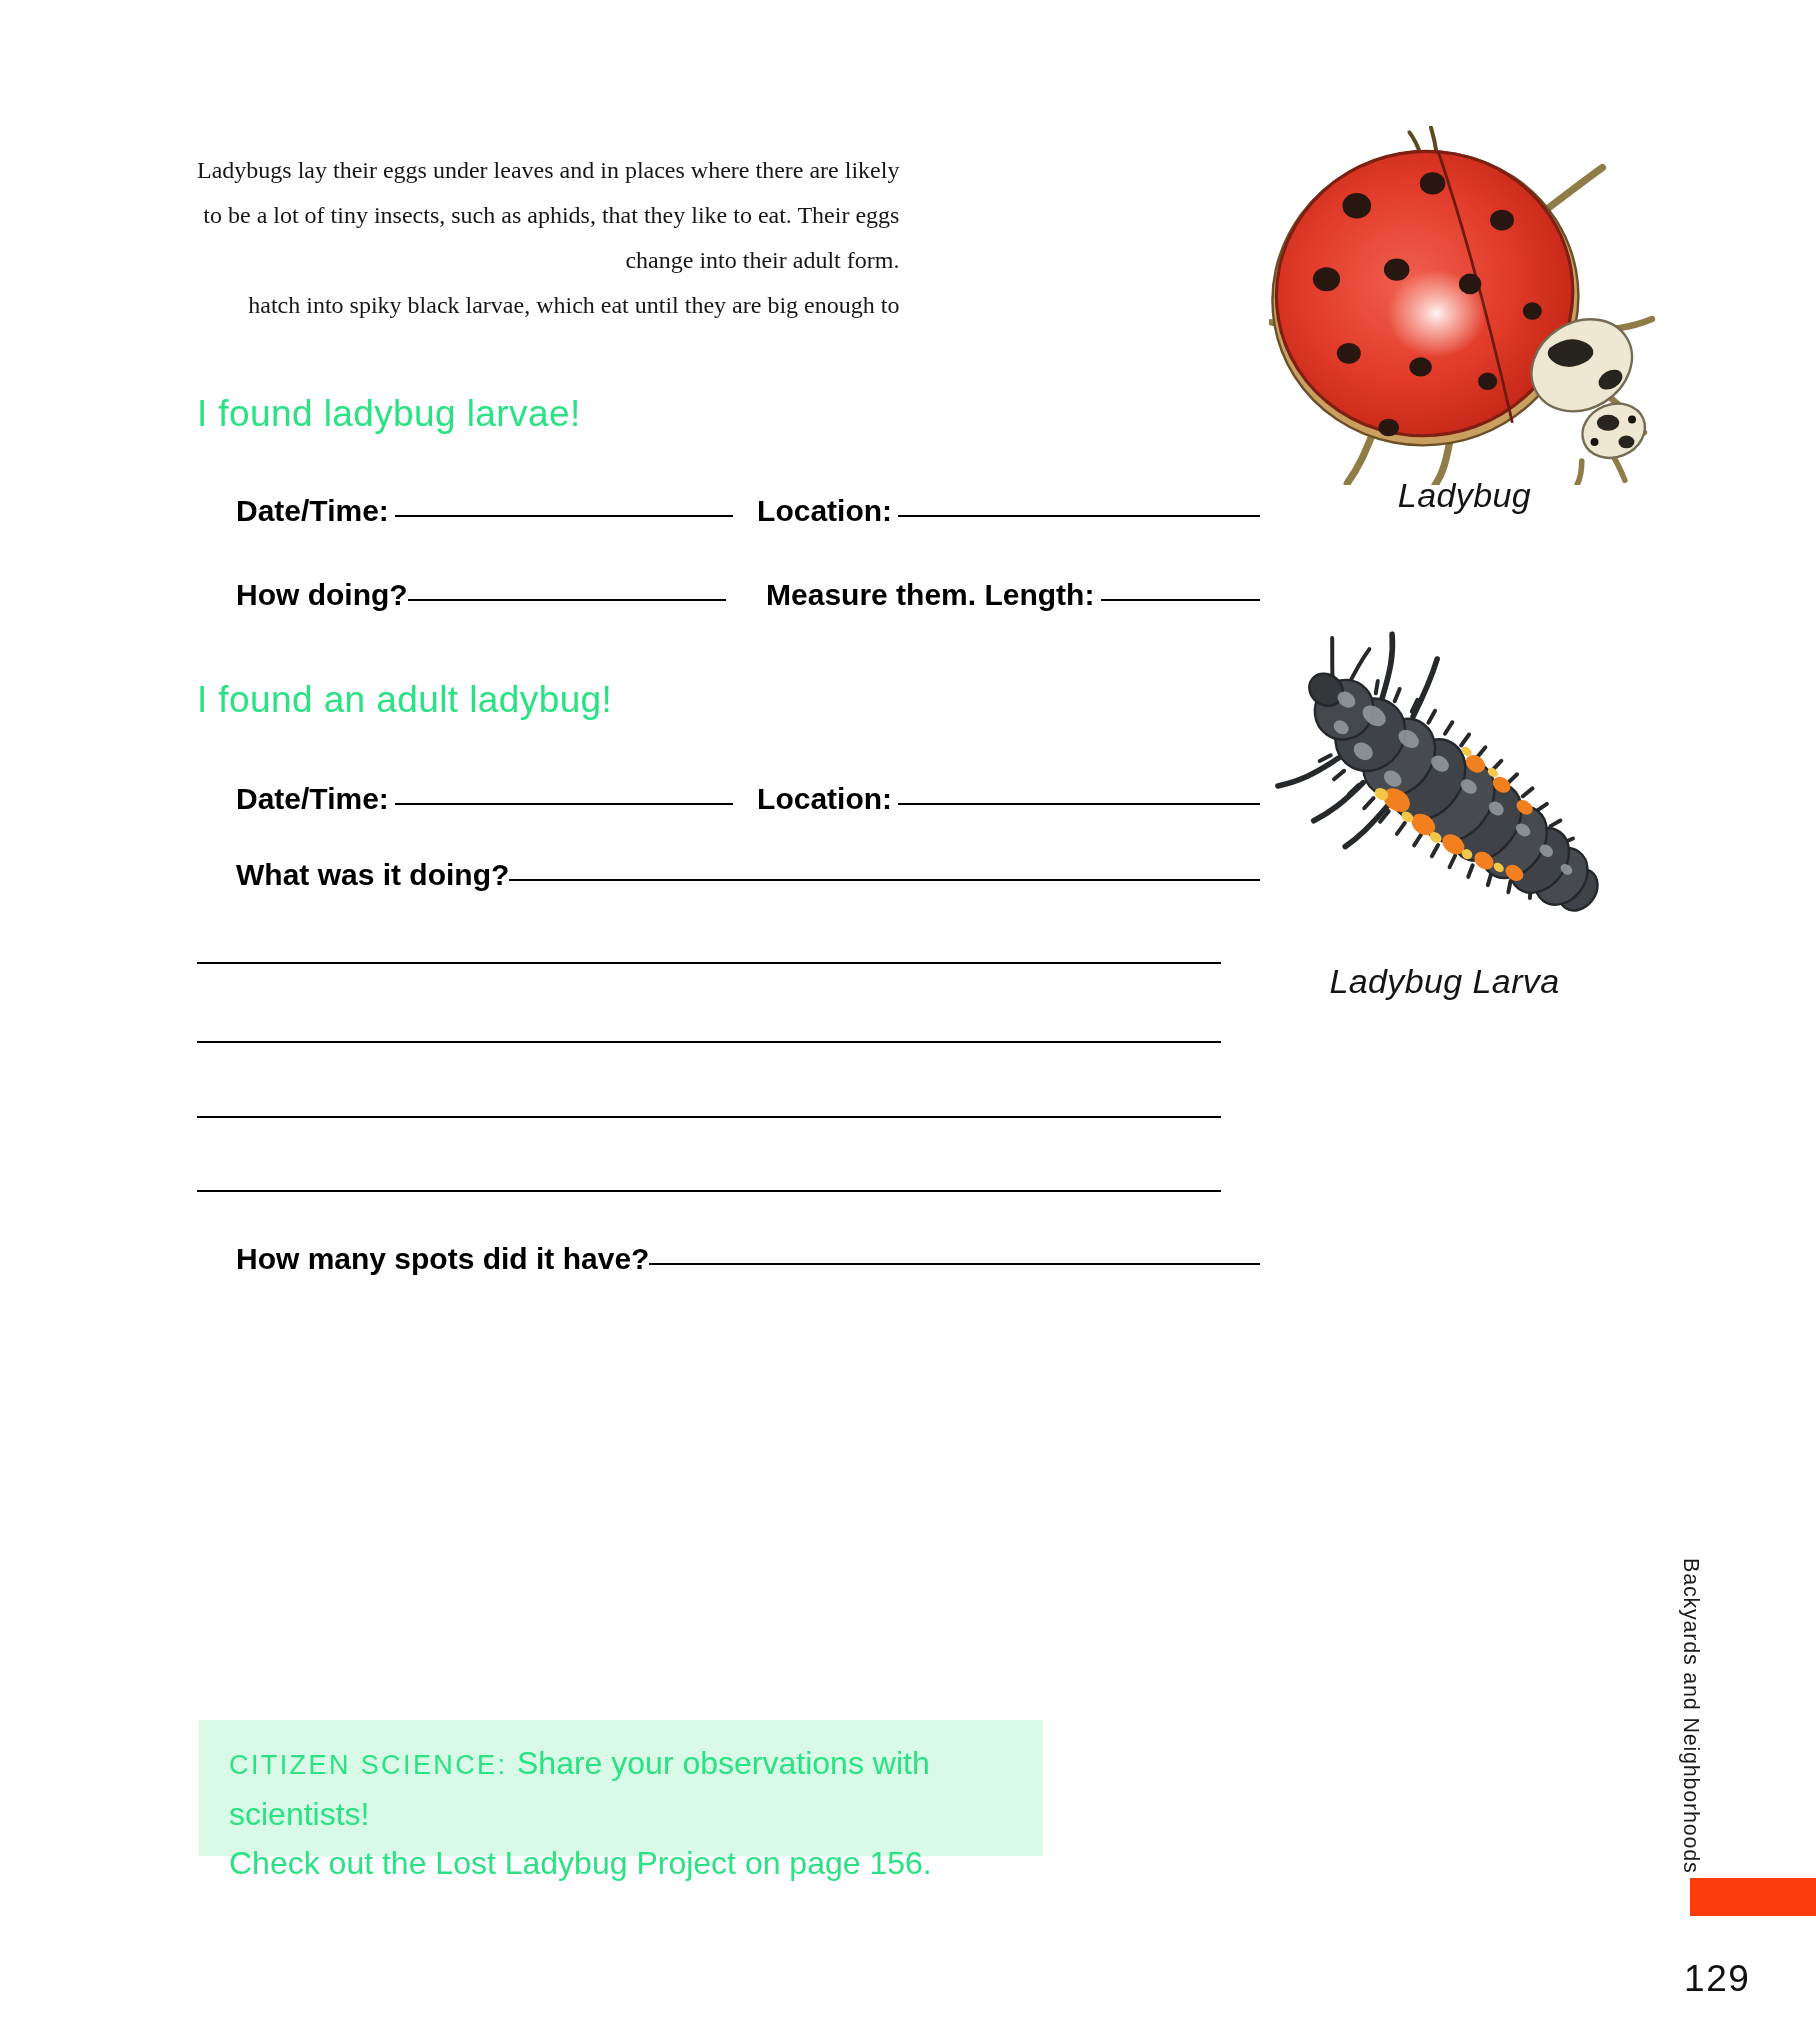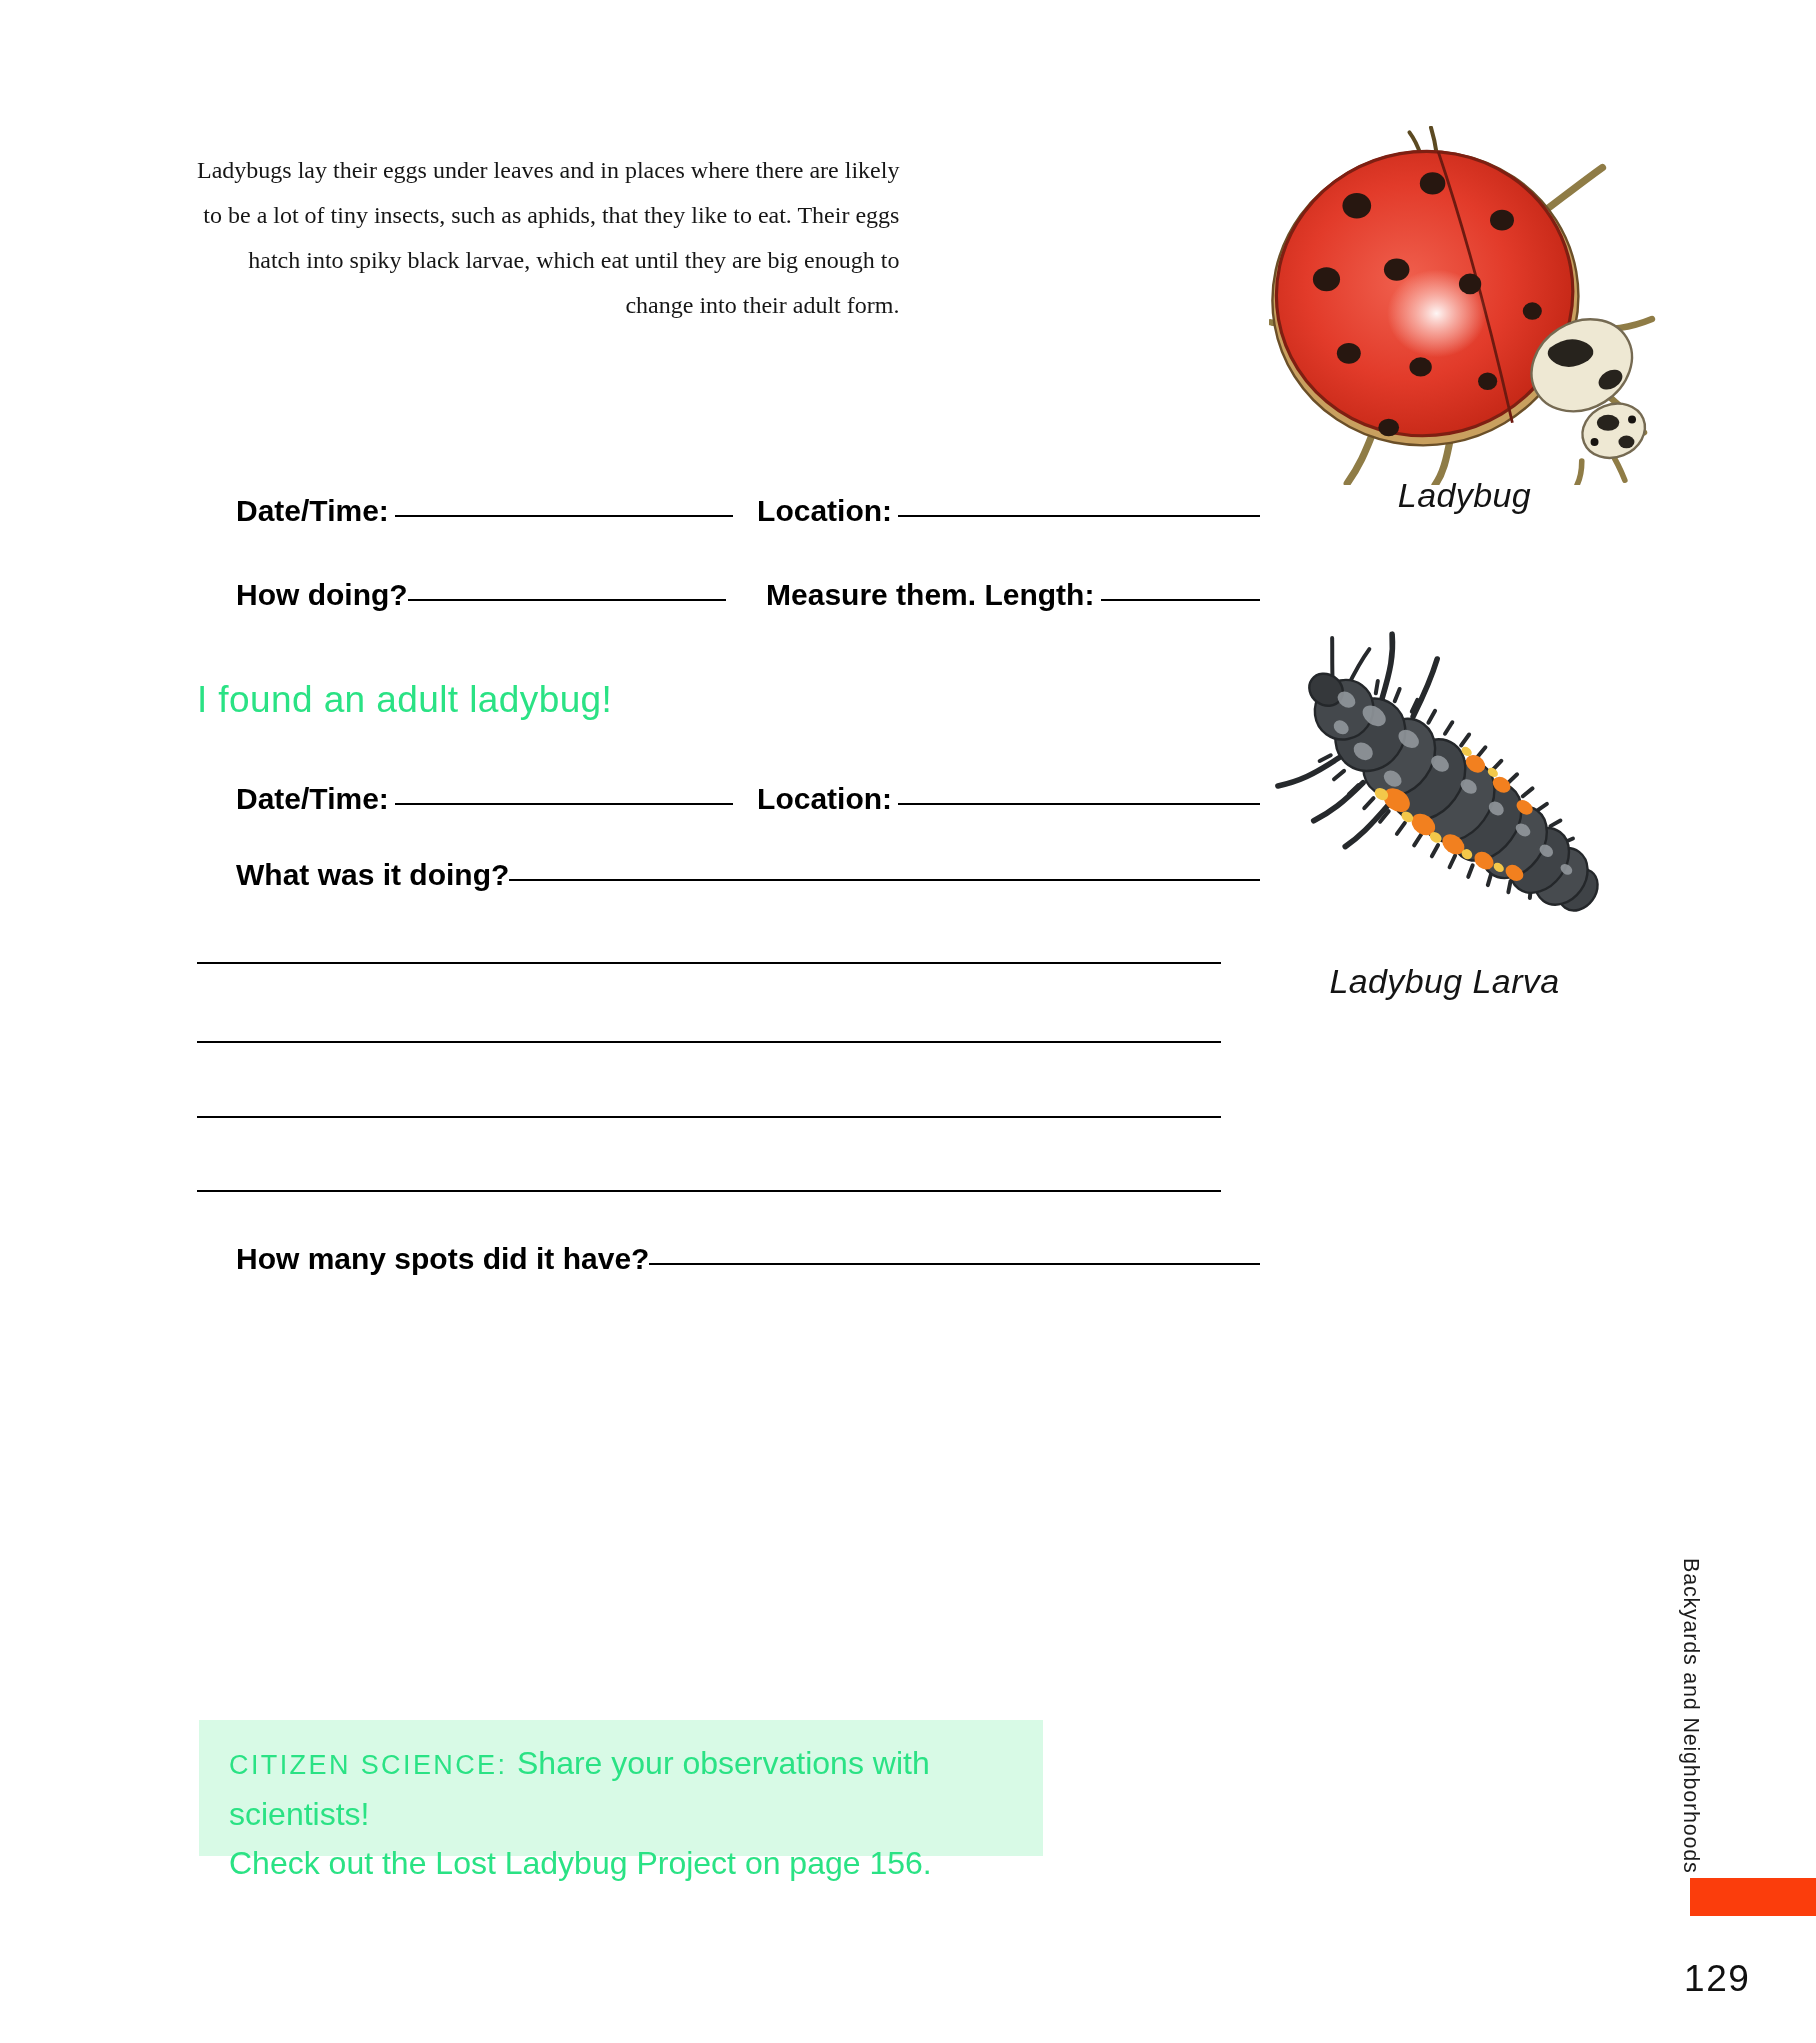--- a/index.html
+++ b/index.html
@@ -52,24 +52,25 @@
         letter-spacing:1.6px;color:#111;}
 </style>
 </head>
 <body>
 
 <div class="page">
 
   <div class="intro">
     <div class="intro-line">Ladybugs lay their eggs under leaves and in places where there are likely</div>
     <div class="intro-line">to be a lot of tiny insects, such as aphids, that they like to eat. Their eggs</div>
+    <div class="intro-line">change into their adult form.</div>
     <div class="intro-line">hatch into spiky black larvae, which eat until they are big enough to</div>
-    <div class="intro-line">change into their adult form.</div>
-  </div>
-
+  </div>
+
+  <div class="gh gh1">I found ladybug larvae!</div>
 
   <div class="frow row-dt1">
     <span>Date/Time:</span>
     <span class="fill f-1 gap30 lead8"></span>
     <span>Location:</span>
     <span class="fill f-107 lead8"></span>
   </div>
 
   <div class="frow row-hm">
     <span>How doing?</span>

